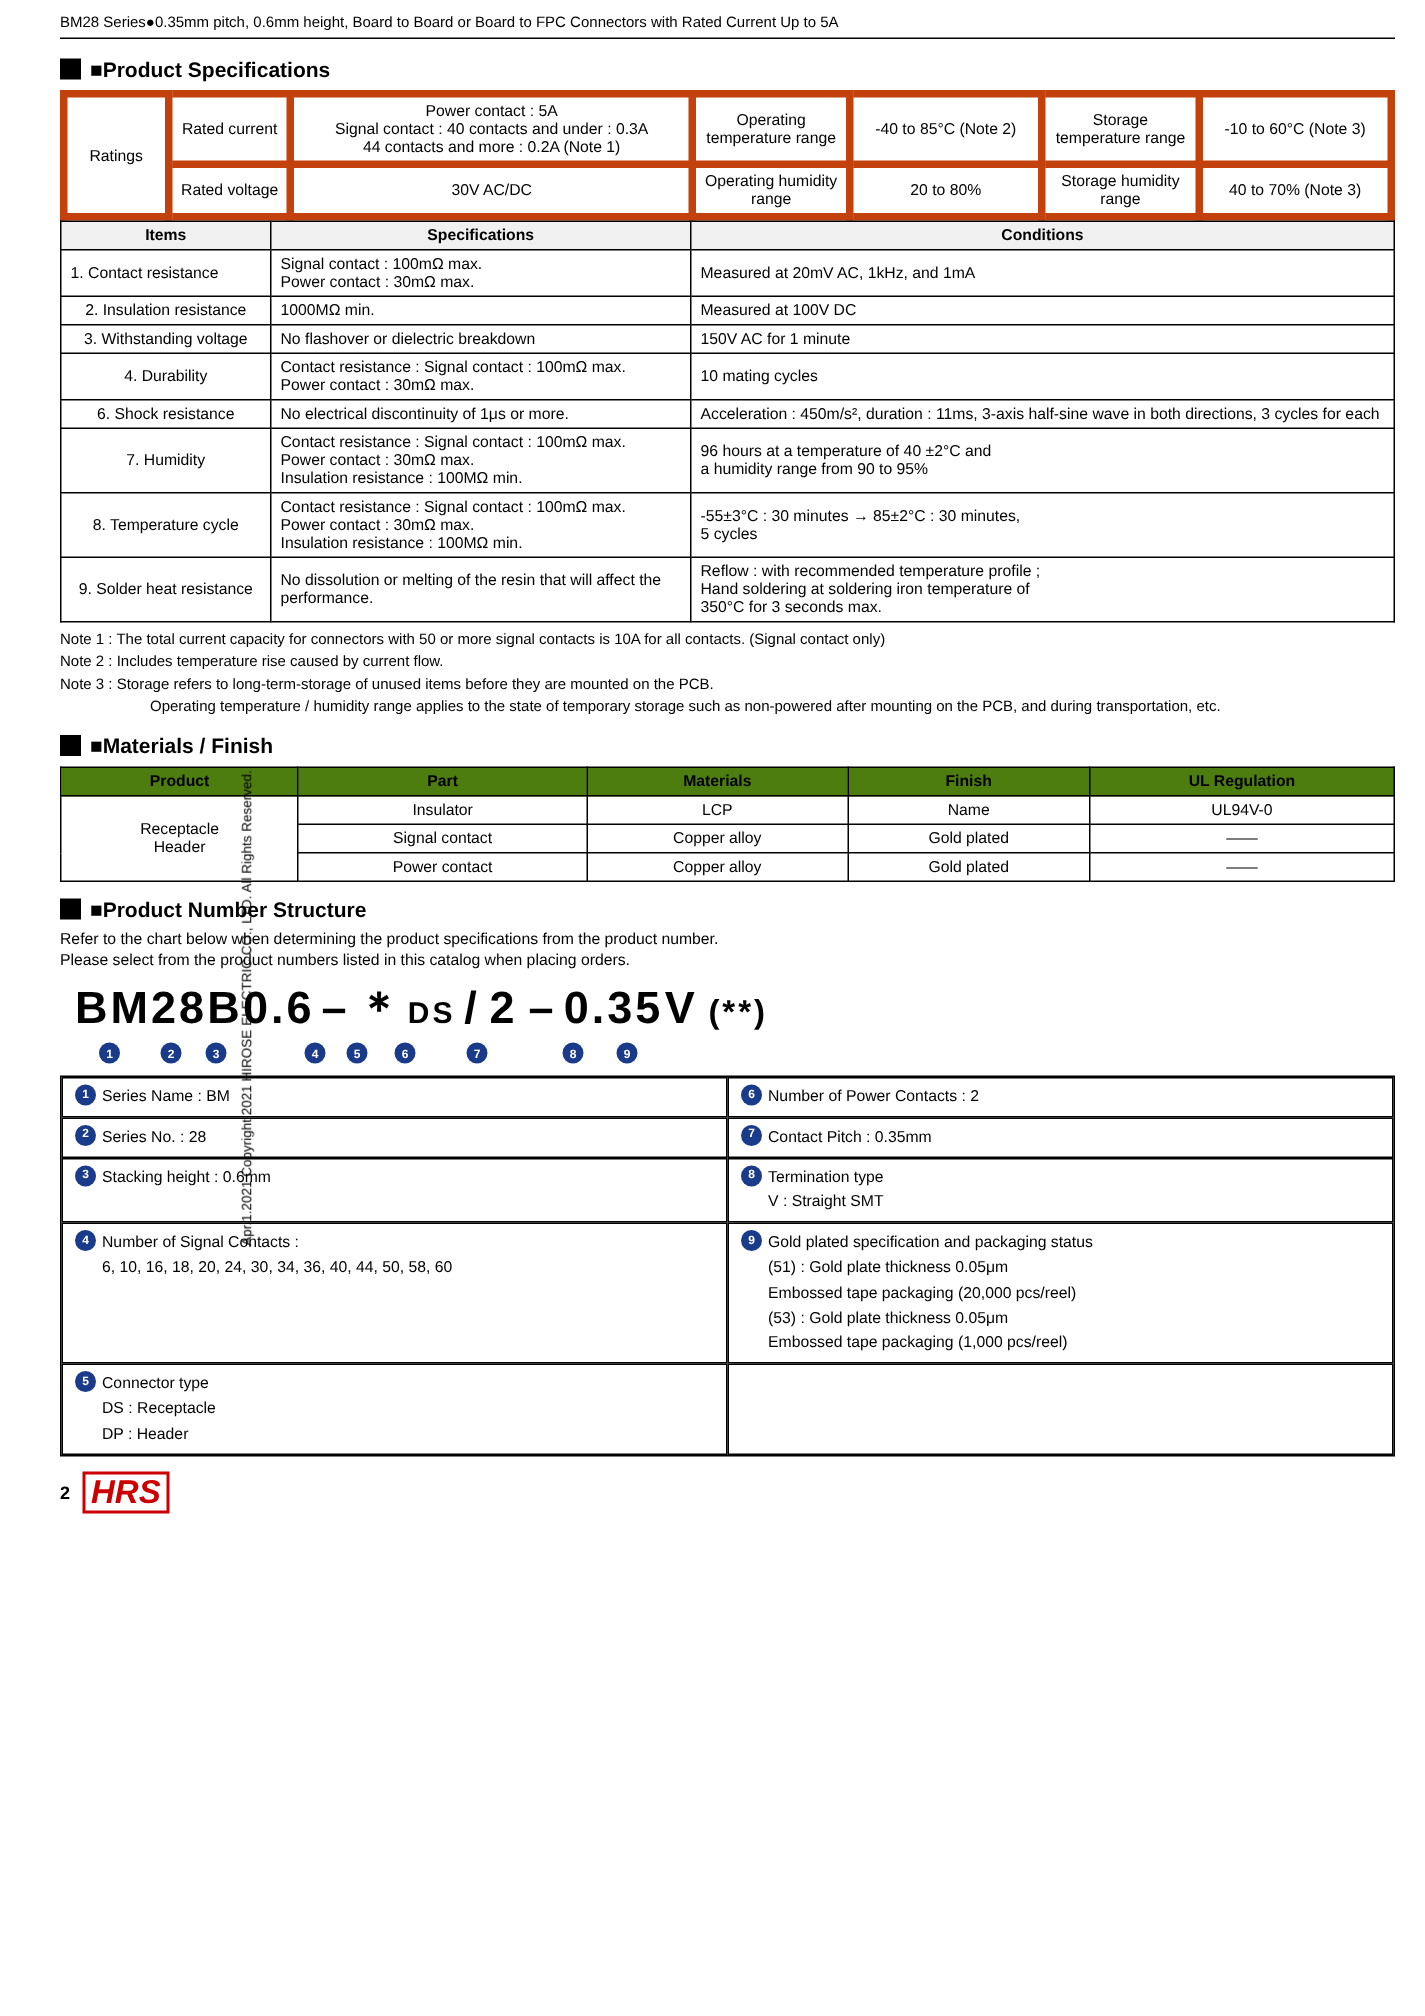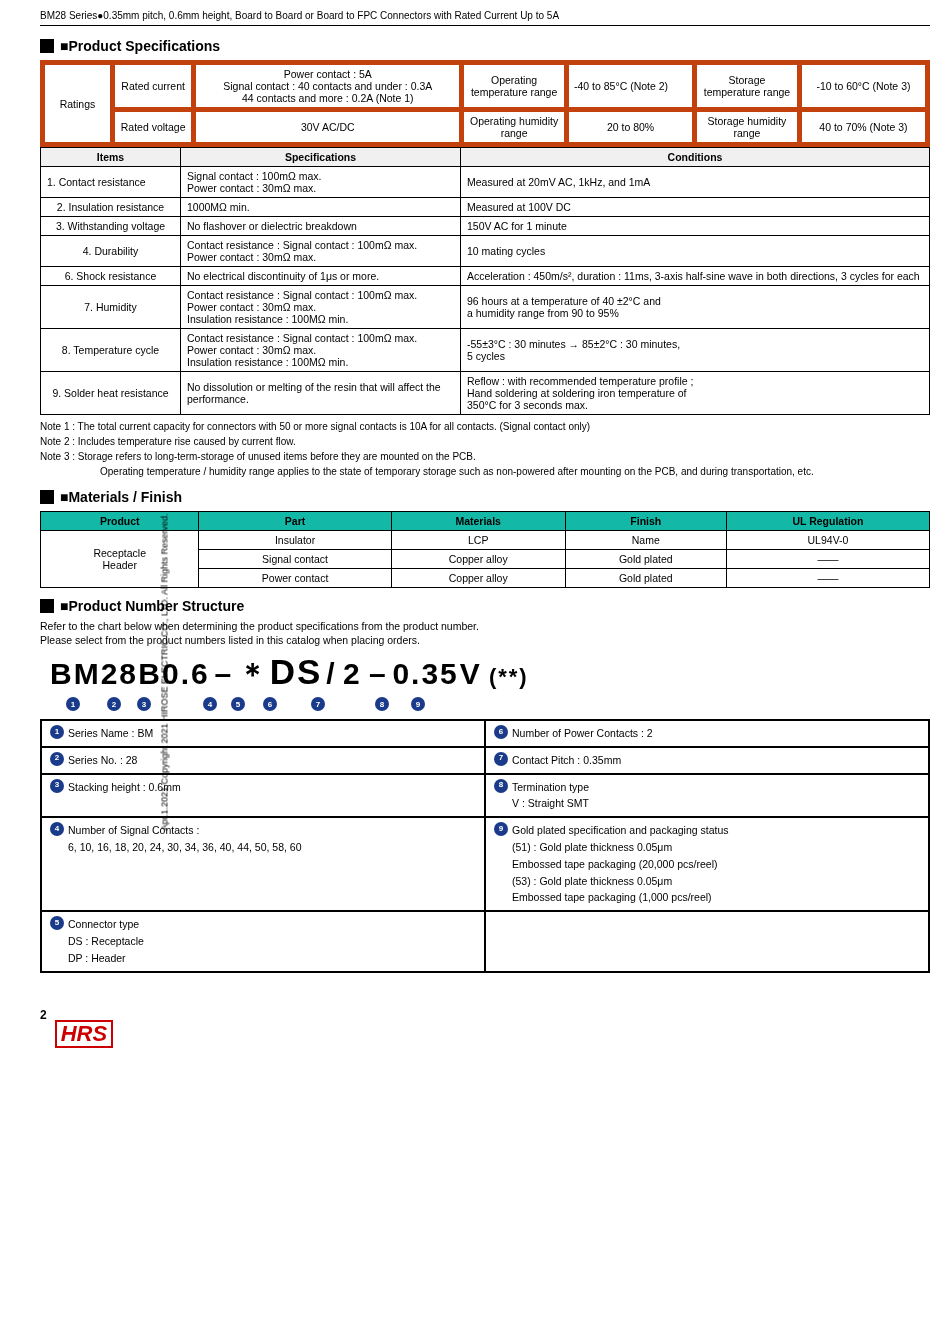--- a/index.html
+++ b/index.html
@@ -77,21 +77,21 @@
       font-size: 10.5px;
       margin-top: 4px;
     }
     .materials-table td, .materials-table th {
       border: 1px solid #000;
       padding: 3px 6px;
       vertical-align: middle;
       text-align: center;
     }
     .materials-table th {
-      background: #14b8a6;
+      background: #4d7c0f;
       font-weight: bold;
     }
     
     .product-number-section {
       margin-top: 10px;
     }
     .receptacle-label {
       font-weight: bold;
       font-size: 12px;
       margin-bottom: 6px;
@@ -139,21 +139,20 @@
       font-weight: bold;
     }
     .hrs-logo {
       font-size: 22px;
       font-weight: bold;
       font-style: italic;
       color: #c00;
       border: 2px solid #c00;
       padding: 0 4px;
       line-height: 1.1;
-      margin-top: 37px;
     }
     .section-block { margin-bottom: 10px; }
     .circle-row {
       display: flex;
       align-items: center;
       gap: 0;
       padding-left: 10px;
       margin-bottom: 8px;
     }
   </style>
@@ -174,21 +173,21 @@
     <tbody>
         <tr>
       <td rowspan="2" style="text-align:center;width:60px;">Ratings</td>
       <td style="text-align:center;width:70px;">Rated current</td>
       <td style="text-align:center;width:230px;">
         <span>Power contact : 5A</span><br>
         <span>Signal contact : 40 contacts and under : 0.3A</span><br>
         <span>44 contacts and more  : 0.2A (Note 1)</span>
       </td>
       <td style="text-align:center;width:90px;">Operating temperature range</td>
-      <td style="width:110px;">-40 to 85°C (Note 2)</td>
+      <td style="text-align:center;width:110px;">-40 to 85°C (Note 2)</td>
       <td style="text-align:center;width:90px;">Storage temperature range</td>
       <td style="text-align:center;width:110px;">-10 to 60°C (Note 3)</td>
     </tr>
     <tr>
       <td style="text-align:center;">Rated voltage</td>
       <td style="text-align:center;">30V AC/DC</td>
       <td style="text-align:center;">Operating humidity range</td>
       <td style="text-align:center;">20 to 80%</td>
       <td style="text-align:center;">Storage humidity range</td>
       <td style="text-align:center;">40 to 70% (Note 3)</td>
@@ -304,21 +303,21 @@
   <p style="font-size:10.5px;margin-bottom:6px;">Please select from the product numbers listed in this catalog when placing orders.</p>
 
 
   <div class="big-number" id="big-number-row">
       <span style="display: inline-block; text-align: center; min-width: 46px; font-size: 30px; font-weight: bold;">BM</span>
       <span style="display: inline-block; text-align: center; min-width: 36px; font-size: 30px; font-weight: bold;">28</span>
       <span style="display: inline-block; text-align: center; min-width: 24px; font-size: 30px; font-weight: bold;">B</span>
       <span style="display: inline-block; text-align: center; min-width: 40px; font-size: 30px; font-weight: bold;">0.6</span>
       <span style="display: inline-block; text-align: center; min-width: 28px; font-size: 30px; font-weight: bold;">–</span>
       <span style="display: inline-block; text-align: center; min-width: 28px; font-size: 30px; font-weight: bold;">＊</span>
-      <span style="display: inline-block; text-align: center; min-width: 36px; font-size: 35px; font-weight: bold;">DS</span>
+      <span style="display: inline-block; text-align: center; min-width: 36px; font-size: 20px; font-weight: bold;">DS</span>
       <span style="display: inline-block; text-align: center; min-width: 18px; font-size: 30px; font-weight: bold;">/</span>
       <span style="display: inline-block; text-align: center; min-width: 24px; font-size: 30px; font-weight: bold;">2</span>
       <span style="display: inline-block; text-align: center; min-width: 28px; font-size: 30px; font-weight: bold;">–</span>
       <span style="display: inline-block; text-align: center; min-width: 48px; font-size: 30px; font-weight: bold;">0.35</span>
       <span style="display: inline-block; text-align: center; min-width: 24px; font-size: 30px; font-weight: bold;">V</span>
       <span style="display: inline-block; text-align: center; min-width: 52px; font-size: 22px; font-weight: bold;">(**)</span>
     </div>
   <div class="circle-row" id="circle-row">
       <span style="display: inline-flex; justify-content: center; min-width: 46px; text-align: center;">
         <span style="display: inline-flex; align-items: center; justify-content: center; width: 14px; height: 14px; background: rgb(26, 58, 138); color: rgb(255, 255, 255); border-radius: 50%; font-size: 8px; font-weight: bold;">1</span>

